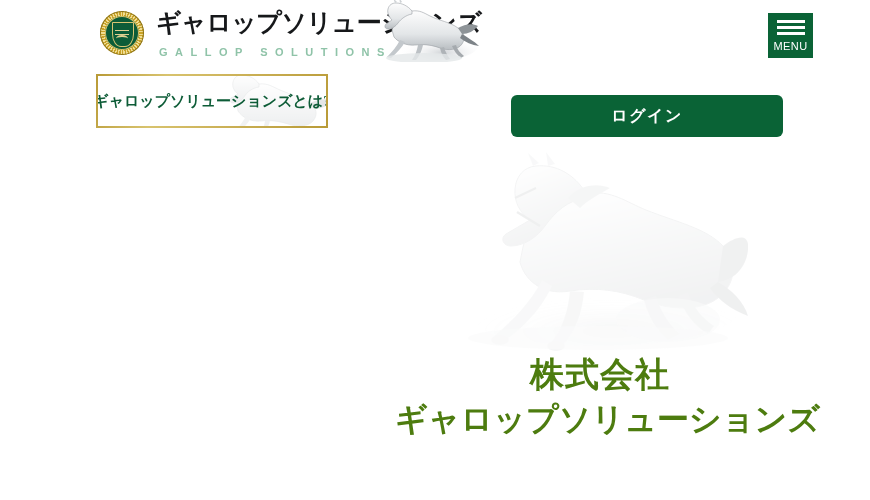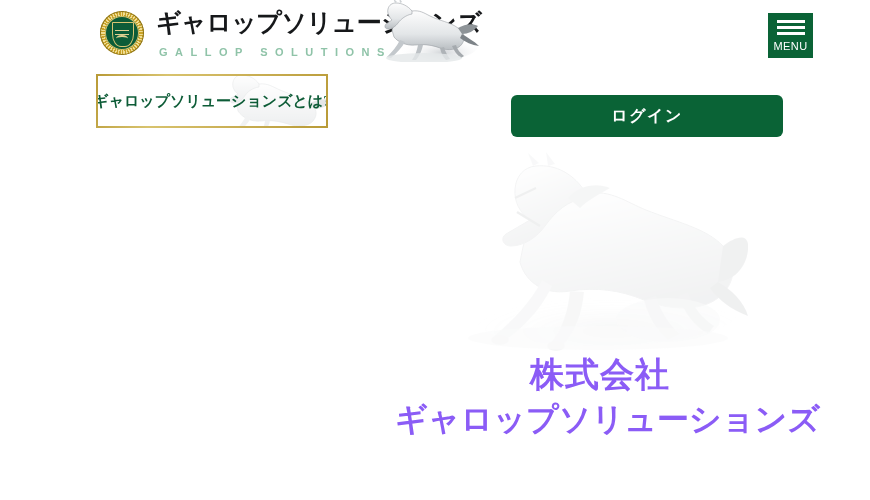--- a/index.html
+++ b/index.html
@@ -228,21 +228,21 @@
   #hero-heading {
     position: absolute;
     left: 395px;
     top: 352px;
     width: 410px;
     text-align: center;
     font-family: "Liberation Serif", serif;
     font-size: 34px;
     line-height: 45px;
     font-weight: 700;
-    color: #8b5cf6;
+    color: #4d7c0f;
     letter-spacing: 1px;
   }
   #hero-heading .hl { display: block; white-space: nowrap; }
   #hero-heading .hl2 { font-size: 32px; letter-spacing: 0px; }
 </style>
 </head>
 <body>
 
 <div id="header">
 

